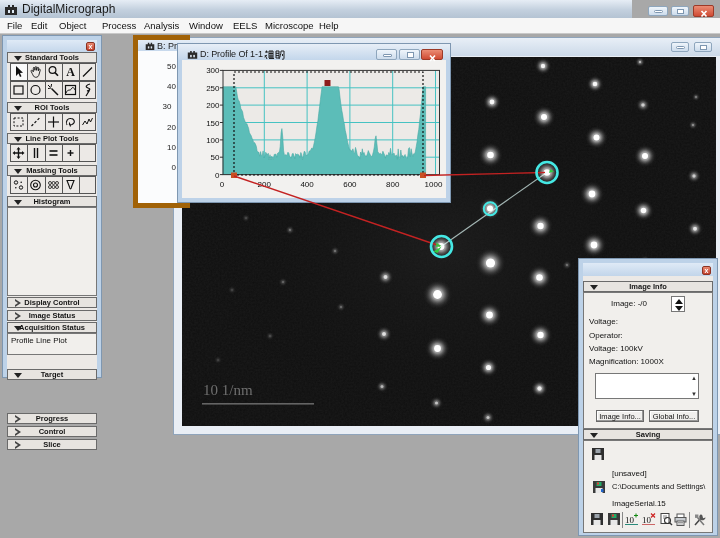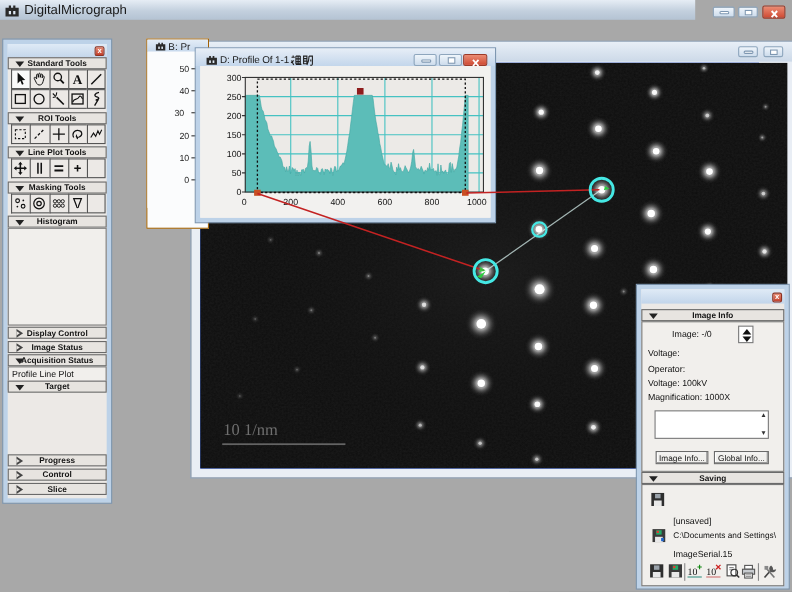--- a/index.html
+++ b/index.html
@@ -45,20 +45,31 @@
         <div class="abs" style="left:5px;top:3px;width:9px;height:3px;background:#fff;border:1px solid #7e97b1;border-radius:2px"></div>
       </div>
     <div class="wbtn" style="left:671px;top:6px;width:18px;height:10px">
         <div class="abs" style="left:5px;top:2px;width:7px;height:5px;background:#fff;border:1px solid #7e97b1"></div>
       </div>
     <div class="wbtn red" style="left:693px;top:5px;width:21px;height:12px"><svg width="21" height="12">
           <path d="M7.5,3 L12.5,8.5 M12.5,3 L7.5,8.5" stroke="#fff" stroke-width="1.7"></path>
         </svg></div>
   </div>
 
+  <div id="menubar" class="abs">
+    <span class="mi" style="left:7px">File</span>
+      <span class="mi" style="left:31px">Edit</span>
+      <span class="mi" style="left:59px">Object</span>
+      <span class="mi" style="left:102px">Process</span>
+      <span class="mi" style="left:144px">Analysis</span>
+      <span class="mi" style="left:189px">Window</span>
+      <span class="mi" style="left:233px">EELS</span>
+      <span class="mi" style="left:265px">Microscope</span>
+      <span class="mi" style="left:319px">Help</span>
+  </div>
 
   <div class="abs" style="left:174px;top:38px;width:546px;height:396px;background:#e9eef5;outline:1px solid #8fa4bb">
     <div class="abs" style="left:0;top:0;width:546px;height:18px;background:linear-gradient(#e8eff7,#ccd9e8)"></div>
     <div class="wbtn" style="left:497px;top:4px;width:18px;height:10px">
         <div class="abs" style="left:4px;top:3px;width:9px;height:3px;background:#fff;border:1px solid #7e97b1;border-radius:2px"></div>
       </div>
     <div class="wbtn" style="left:520px;top:4px;width:18px;height:10px">
         <div class="abs" style="left:5px;top:2px;width:7px;height:5px;background:#fff;border:1px solid #7e97b1"></div>
       </div>
 
@@ -170,21 +181,21 @@
 <circle cx="306.5" cy="310.5" r="10" fill="url(#g)" opacity="0.77"></circle>
 <circle cx="306.5" cy="310.5" r="2.6" fill="#fff" opacity="0.9"></circle>
 <circle cx="357.5" cy="331.5" r="9" fill="url(#g)" opacity="0.68"></circle>
 <circle cx="357.5" cy="331.5" r="2.2" fill="#fff" opacity="0.8"></circle>
         <text x="21" y="338" font-family="'Liberation Serif',serif" font-size="15" fill="#6f6f6f">10 1/nm</text>
         <rect x="20" y="346" width="112" height="1.6" fill="#646464"></rect>
       </svg>
     </div>
   </div>
 
-  <div class="abs" style="left:133px;top:35px;width:57px;height:173px;background:#fbfcfd;border:1px solid #a16207">
+  <div class="abs" style="left:133px;top:35px;width:57px;height:173px;background:#fbfcfd;border:5px solid #a16207">
     <div class="abs" style="left:0;top:0;width:55px;height:11px;background:linear-gradient(#e4edf7,#c6d8ec)"></div>
     <svg class="abs" style="left:7px;top:1px" width="10" height="10" viewBox="0 0 14 13">
         <path d="M1,4 h3 v-2 h2 v2 h2 v-2 h2 v2 h3 v8 h-12 z" fill="#2a2a2a"></path>
         <rect x="4" y="7" width="2" height="3" fill="#dfe9f3"></rect>
         <rect x="8" y="7" width="2" height="3" fill="#dfe9f3"></rect>
       </svg>
     <div class="abs" style="left:19px;top:1px;font-size:9px;color:#222">B: Pr</div>
     <div class="abs" style="left:0;top:11px;width:55px;height:142px;background:#fbfcfd;font-size:8px;color:#222">
       <div class="abs" style="left:20px;top:11px;width:18px;text-align:right">50</div>
       <div class="abs" style="left:20px;top:31px;width:18px;text-align:right">40</div>
@@ -269,21 +280,21 @@
           <line x1="37.9" y1="79.9" x2="41" y2="79.9"></line>
           <line x1="37.9" y1="97.2" x2="41" y2="97.2"></line>
           <line x1="37.9" y1="114.6" x2="41" y2="114.6"></line>
         </g>
       <rect x="142.5" y="20" width="6" height="6" fill="#8e1c1c"></rect>
       <rect x="49" y="112.5" width="6" height="5.5" fill="#c94f22"></rect>
       <rect x="238" y="112.5" width="6" height="5.5" fill="#c94f22"></rect>
     </svg>
   </div>
 
-  <div class="pal" style="left:3px;top:36px;width:98px;height:421px">
+  <div class="pal" style="left:3px;top:36px;width:98px;height:341px">
     <div class="palstrip"></div>
     <div class="closebtn" style="right:2px;top:2px">x</div>
 
     <div class="hdr" style="top:12px"><span class="tri"></span>Standard Tools</div>
     <div class="toolrow" style="left:3px;top:23px" id="row-std1">
         <div class="tool sel">
           <svg width="15" height="16" viewBox="0 0 15 16" style="position:absolute;left:0;top:0">
             <path d="M5,2 L5,12 L7.5,9.5 L9,13 L10.5,12.3 L9,9 L12,8.8 Z" fill="#111"></path>
           </svg>
         </div>
@@ -430,21 +441,21 @@
         <div class="tool"></div>
       </div>
     <div class="hdr" style="top:156px"><span class="tri"></span>Histogram</div>
     <div class="sect" style="top:167px;height:89px"></div>
     <div class="hdr" style="top:257px"><span class="trir"></span>Display Control</div>
     <div class="hdr" style="top:269.5px"><span class="trir"></span>Image Status</div>
     <div class="hdr" style="top:281.5px"><span class="tri"></span>Acquisition Status</div>
     <div class="sect" style="top:293px;height:22px">
         <div class="abs" style="left:3px;top:2px;font-size:8px;color:#111">Profile Line Plot</div>
       </div>
-    <div class="hdr" style="top:306px"><span class="tri"></span>Target</div>
+    <div class="hdr" style="top:329px"><span class="tri"></span>Target</div>
     <div class="hdr" style="top:372.5px"><span class="trir"></span>Progress</div>
     <div class="hdr" style="top:386px"><span class="trir"></span>Control</div>
     <div class="hdr" style="top:398.5px"><span class="trir"></span>Slice</div>
   </div>
 
   <div class="pal" style="left:579px;top:259px;width:138px;height:276px">
     <div class="palstrip"></div>
     <div class="closebtn" style="right:2px;top:3px">x</div>
     <div class="hdr" style="top:18px"><span class="tri"></span>Image Info</div>
     <div class="sect" style="top:29px;height:136.5px">

